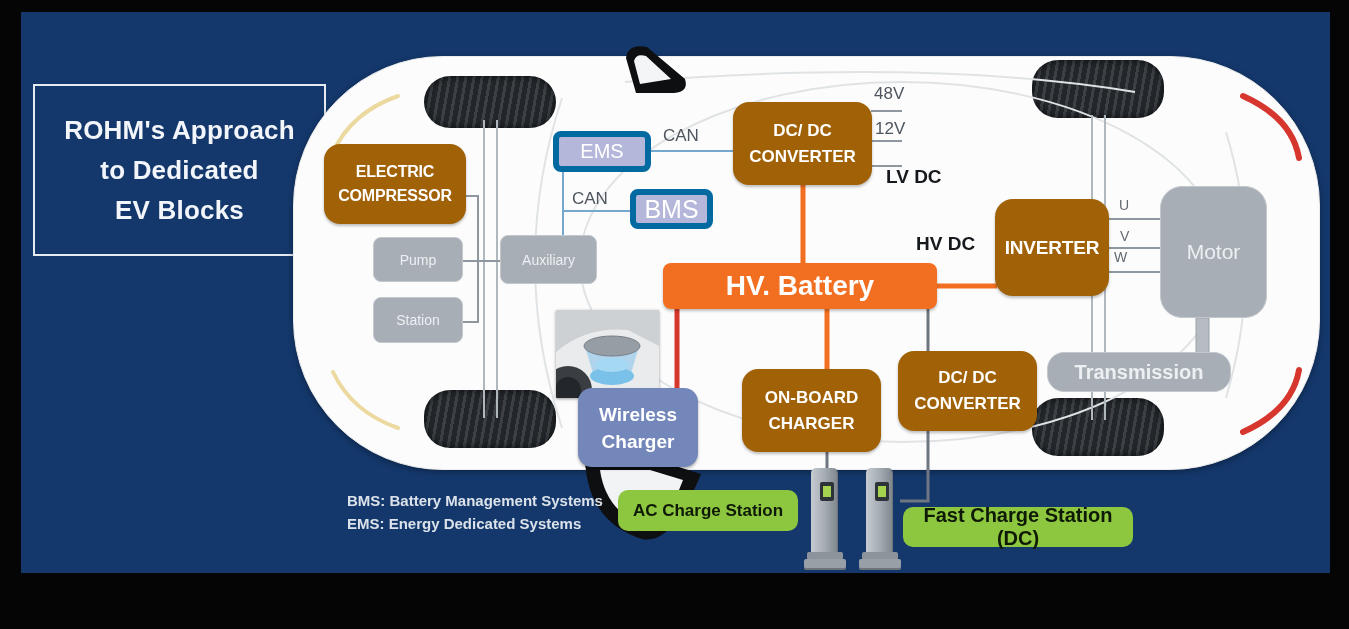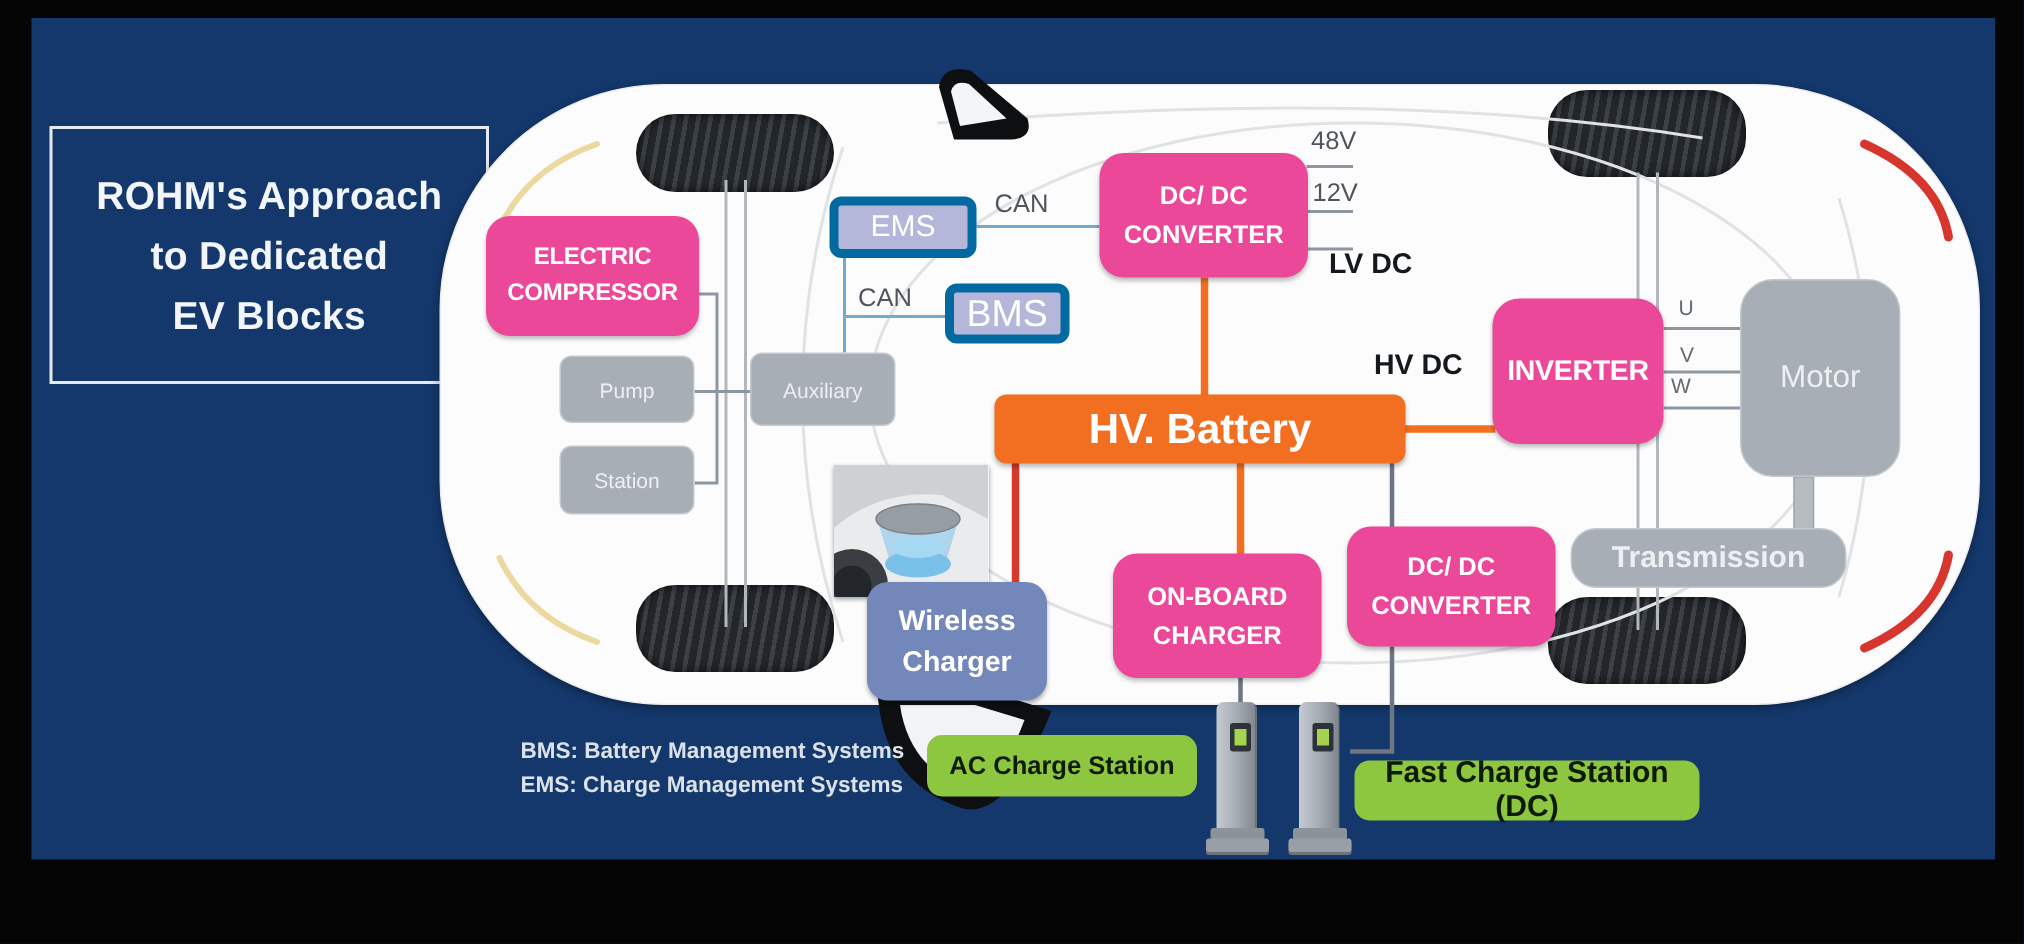--- a/index.html
+++ b/index.html
@@ -31,21 +31,21 @@
   .wheel.tl{left:424px;top:76px;width:132px;height:52px;}
   .wheel.tr{left:1032px;top:60px;width:132px;height:58px;}
   .wheel.bl{left:424px;top:390px;width:132px;height:58px;}
   .wheel.br{left:1032px;top:398px;width:132px;height:58px;}
   svg.layer{position:absolute;left:0;top:0;pointer-events:none;}
   
   .blk{
     position:absolute;display:flex;align-items:center;justify-content:center;
     text-align:center;white-space:pre-line;box-sizing:border-box;
   }
-  .navy{background:#ec4899;color:#ffffff;font-weight:700;box-shadow:0 2px 3px rgba(0,0,0,.25);}
+  .navy{background:#a16207;color:#ffffff;font-weight:700;box-shadow:0 2px 3px rgba(0,0,0,.25);}
   .gray{background:#a7aeb6;color:#edf0f2;border:1px solid #c3c8cd;}
   .lav{background:#b4b7da;color:#ffffff;border:6px solid #0369a1;}
   .b-ec{left:324px;top:144px;width:142px;height:80px;border-radius:16px;font-size:16px;line-height:24px;letter-spacing:-.2px;}
   .b-pump{left:373px;top:237px;width:90px;height:45px;border-radius:8px;font-size:14px;}
   .b-steer{left:373px;top:297px;width:90px;height:46px;border-radius:8px;font-size:14px;}
   .b-aux{left:500px;top:235px;width:97px;height:49px;border-radius:8px;font-size:14px;}
   .b-ems{left:553px;top:131px;width:98px;height:41px;border-radius:8px;font-size:20px;}
   .b-bms{left:630px;top:189px;width:83px;height:40px;border-radius:8px;font-size:25px;}
   .b-dcdc1{left:733px;top:102px;width:139px;height:83px;border-radius:16px;font-size:17px;line-height:26px;}
   .b-batt{left:663px;top:263px;width:274px;height:46px;border-radius:8px;background:#f26f21;color:#fff;font-weight:700;font-size:28px;box-shadow:0 2px 3px rgba(0,0,0,.25);}
@@ -214,15 +214,15 @@
   <span class="lbl" style="left:874px;top:84px;">48V</span>
   <span class="lbl" style="left:875px;top:119px;">12V</span>
   <span class="lbl bold" style="left:886px;top:166px;">LV DC</span>
   <span class="lbl bold" style="left:916px;top:233px;">HV DC</span>
   <span class="lbl tiny" style="left:1119px;top:197px;">U</span>
   <span class="lbl tiny" style="left:1120px;top:228px;">V</span>
   <span class="lbl tiny" style="left:1114px;top:249px;">W</span>
 
   <div class="legend">
     <div>BMS: Battery Management Systems</div>
-    <div>EMS: Charge Management Systems</div>
+    <div>EMS: Energy Dedicated Systems</div>
   </div>
 </div>
 
 </body></html>

